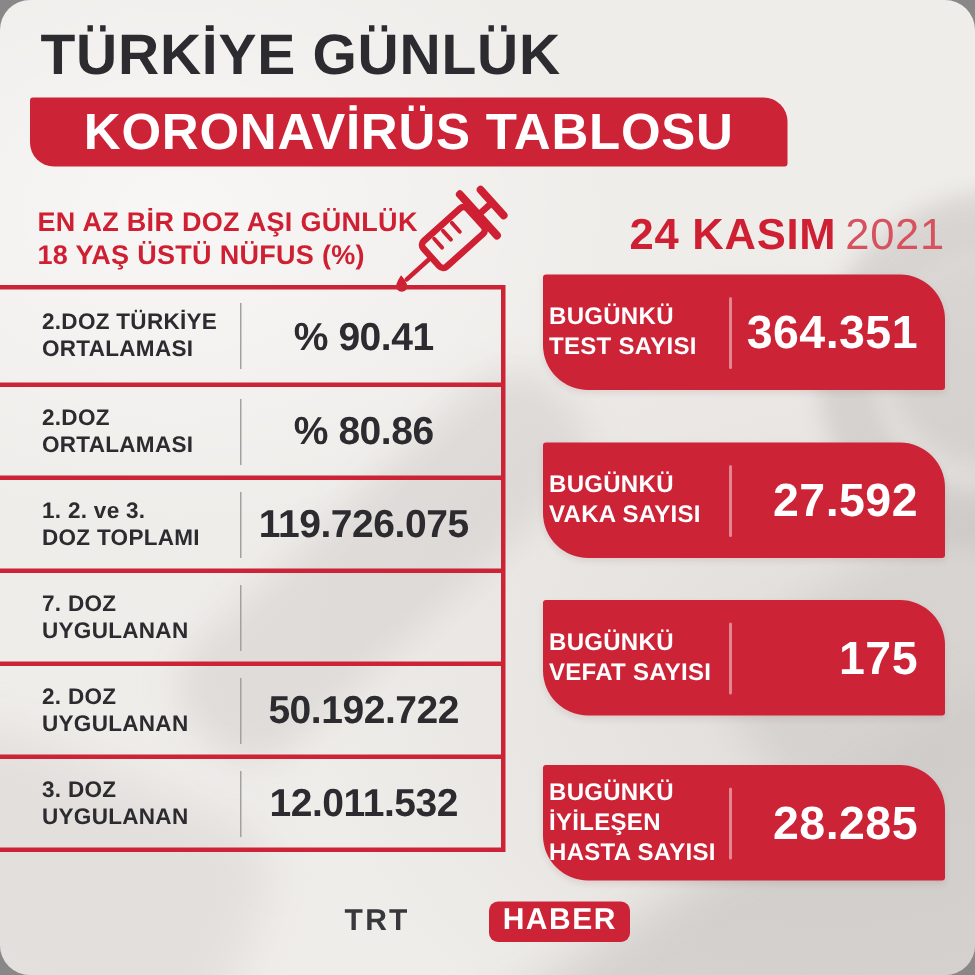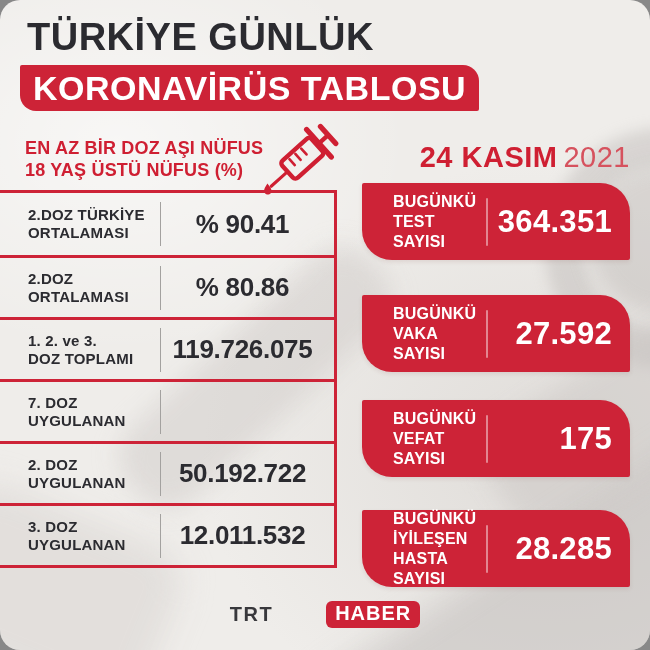--- a/index.html
+++ b/index.html
@@ -30,21 +30,21 @@
   .bg-band3{left:90px;top:330px;width:330px;height:95px;transform:rotate(-43deg);
     background:rgba(198,193,190,.38);filter:blur(12px);border-radius:40px;}
   .bg-band4{left:-70px;top:510px;width:240px;height:170px;transform:rotate(22deg);
     background:rgba(203,199,196,.35);filter:blur(16px);border-radius:40px;}
   .bg-spot{left:588px;top:165px;width:150px;height:150px;border-radius:50%;
     background:rgba(176,170,167,.35);filter:blur(10px);}
 
   
   .title{position:absolute;left:27px;top:16px;font-size:38px;font-weight:bold;
     color:var(--dark);letter-spacing:.5px;white-space:nowrap;}
-  .banner{position:absolute;left:20px;top:65px;width:459px;height:46px;
+  .banner{position:absolute;left:20px;top:65px;width:505px;height:46px;
     background:var(--red);border-radius:2px 16px 2px 16px;color:#fff;
     display:flex;align-items:center;justify-content:center;
     font-size:34px;font-weight:bold;letter-spacing:.5px;white-space:nowrap;}
 
   
   .vax-heading{position:absolute;left:25px;top:137px;color:var(--text-red);
     font-size:18px;font-weight:bold;line-height:22px;letter-spacing:.2px;}
   .syringe{position:absolute;left:252px;top:114px;width:110px;height:88px;overflow:visible;}
 
   .vax-table{position:absolute;left:-14px;top:190px;width:351px;
@@ -60,21 +60,21 @@
   
   .date{position:absolute;left:362px;width:268px;top:141px;text-align:right;
     font-size:29px;letter-spacing:.5px;white-space:nowrap;}
   .date .dm{font-weight:bold;color:var(--text-red);}
   .date .yr{font-weight:normal;color:#d6525e;margin-left:6px;}
 
   
   .card{position:absolute;left:362px;width:268px;height:77px;background:var(--red);
     border-radius:2px 30px 2px 30px;display:flex;align-items:center;
     box-shadow:0 2px 4px rgba(120,60,60,.12);}
-  .card-label{width:124px;padding-left:31px;color:#fff;font-size:16px;
+  .card-label{width:124px;padding-left:4px;color:#fff;font-size:16px;
     font-weight:bold;line-height:20px;letter-spacing:.2px;}
   .card-vdiv{width:2px;height:48px;background:rgba(255,255,255,.45);
     border-radius:1px;flex:none;}
   .card-value{flex:1;text-align:right;padding-right:18px;color:#fff;
     font-size:31px;font-weight:bold;letter-spacing:.3px;white-space:nowrap;}
   .card-test{top:183px;} .card-vaka{top:295px;} .card-vefat{top:400px;} .card-iyi{top:510px;}
 
   
   .footer{position:absolute;left:0;right:0;top:601px;display:flex;
     justify-content:center;align-items:center;gap:5px;}
@@ -93,21 +93,21 @@
   <div class="bg bg-band3"></div>
   <div class="bg bg-band4"></div>
   <div class="bg bg-band1"></div>
 
   <div class="title">TÜRKİYE GÜNLÜK</div>
   <div class="banner">
     <span>KORONAVİRÜS TABLOSU</span>
   </div>
 
   <div class="vax-heading">
-    <div>EN AZ BİR DOZ AŞI NÜFUS</div>
+    <div>EN AZ BİR DOZ AŞI GÜNLÜK</div>
     <div>18 YAŞ ÜSTÜ NÜFUS (%)</div>
   </div>
 
   <svg class="syringe" viewBox="0 0 120 100">
     <g transform="rotate(-42 55 50)" fill="none" stroke="#cf1f32" stroke-linecap="round">
       <line x1="7" y1="50" x2="32" y2="50" stroke-width="3.5"></line>
       <rect x="32" y="37" width="45" height="26" rx="4" stroke-width="5"></rect>
       <line x1="43" y1="41" x2="43" y2="50" stroke-width="3"></line>
       <line x1="52" y1="41" x2="52" y2="50" stroke-width="3"></line>
       <line x1="61" y1="41" x2="61" y2="50" stroke-width="3"></line>

